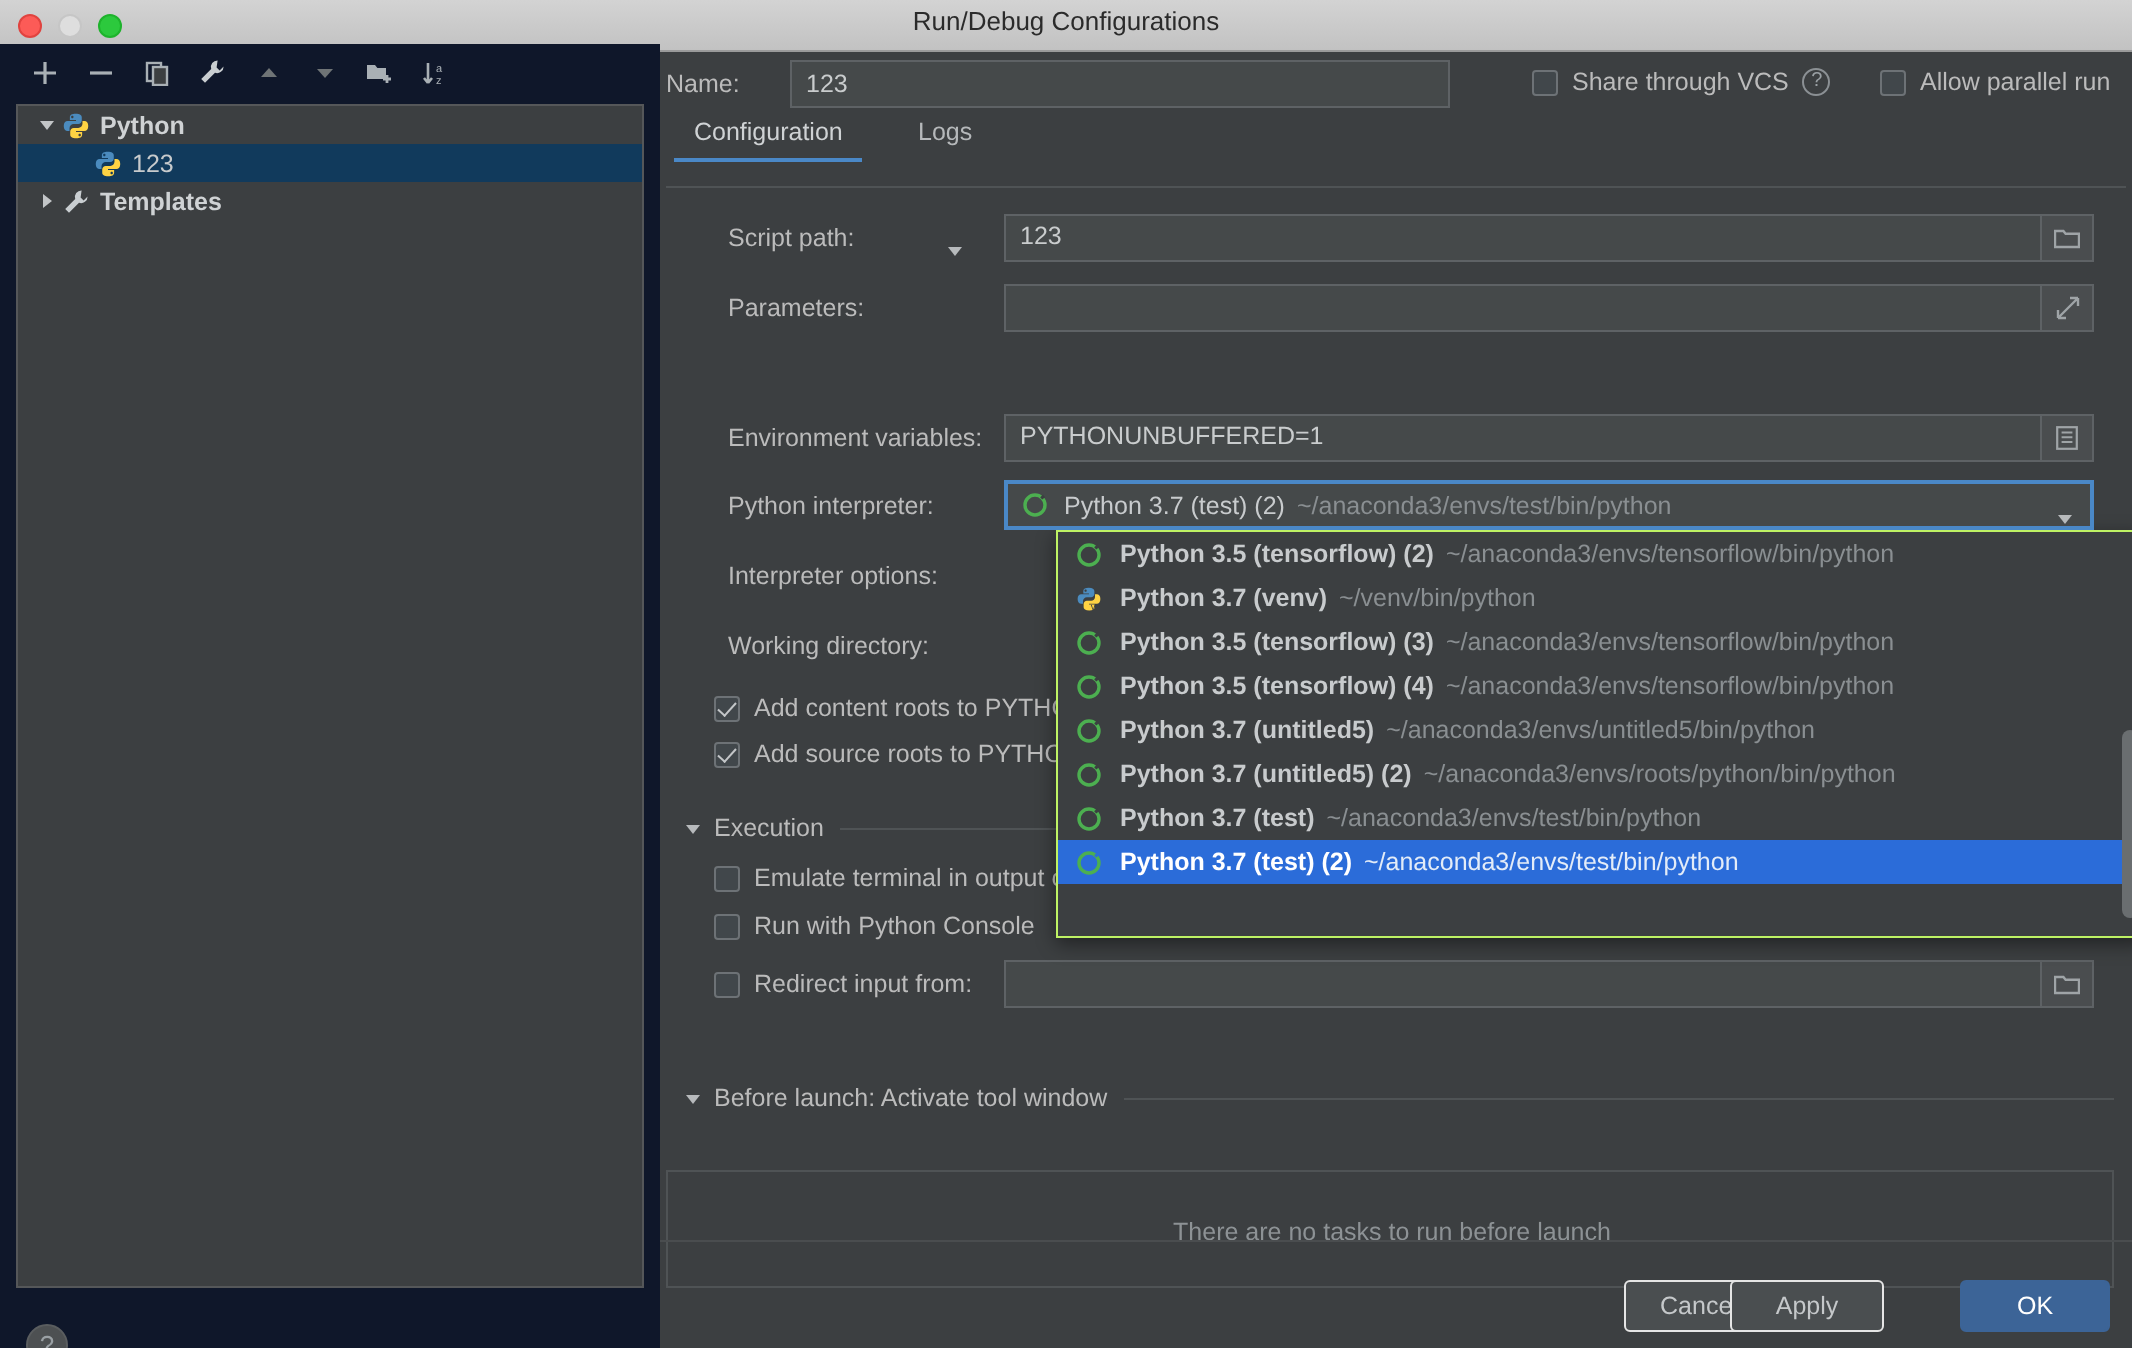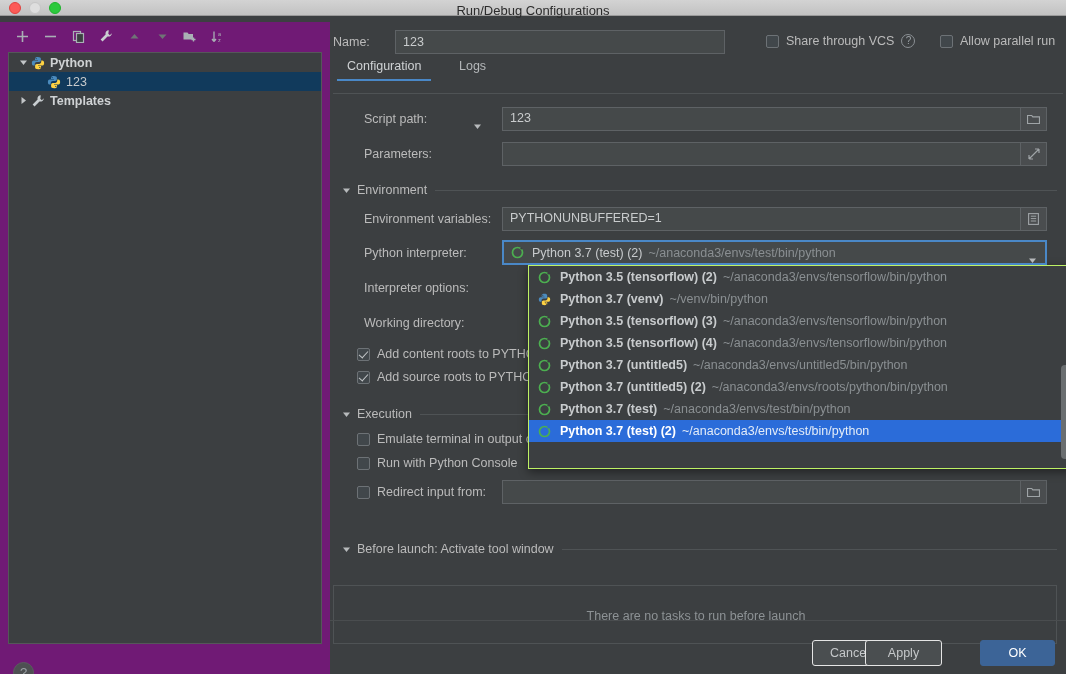--- a/index.html
+++ b/index.html
@@ -11,40 +11,40 @@
     -webkit-font-smoothing: antialiased;
   }
   #app {
     position: relative;
     width: 1066px; height: 674px;
     background: #3c3f41;
   }
 
   
   .titlebar {
-    position: absolute; left: 0; top: 0; width: 1066px; height: 16px;
+    position: absolute; left: 0; top: 0; width: 1066px; height: 26px;
     background: linear-gradient(#d3d3d3, #c2c2c2);
     border-bottom: 1px solid #9a9a9a;
     display: flex; align-items: center;
   }
   .traffic { display: flex; gap: 8px; padding-left: 9px; }
   .tl { width: 12px; height: 12px; border-radius: 50%; display:block; }
   .tl.close { background: #fc5b57; border: 1px solid #e0433f; }
   .tl.min   { background: #dedede; border: 1px solid #c6c6c6; }
   .tl.max   { background: #2cc93d; border: 1px solid #1eb32c; }
   .title-text {
     position: absolute; left: 0; top: 0; width: 1066px; height: 22px;
     line-height: 22px; text-align: center;
     font-size: 13px; color: #2b2b2b;
   }
 
   
   .left-panel {
     position: absolute; left: 0; top: 22px; width: 330px; height: 652px;
-    background: #701a75;
+    background: #0f172a;
   }
   .lp-toolbar {
     position: absolute; left: 0; top: 0; width: 330px; height: 28px;
     display: flex; align-items: center; gap: 0px; padding-left: 8px;
   }
   .tbtn {
     width: 28px; height: 24px; display:flex; align-items:center; justify-content:center;
     color: #a9b0b5;
   }
   .tbtn svg { display:block; }
@@ -345,29 +345,20 @@
     </div>
 
     <span class="field-label" style="left:8px; top:125px;">Parameters:</span>
     <div class="tf empty" style="left:172px; top:120px; width:519px;"></div>
     <div class="field-btn" style="left:691px; top:120px;">
       <svg width="12" height="12" viewBox="0 0 12 12">
         <path d="M1 11L11 1M11 1H7M11 1v4M1 11h4M1 11V7" stroke="#9fa4a7" stroke-width="1.2" fill="none"></path>
       </svg>
     </div>
 
-    <div class="sect-header" style="left:12px; top:161px; width:715px;">
-      <span class="sect-tri">
-        <svg width="9" height="9" viewBox="0 0 9 9">
-            <path d="M1 2.5h7L4.5 7z" fill="#b7babc"></path>
-          </svg>
-      </span>
-      <span class="sect-title">Environment</span>
-      <span class="sect-line"></span>
-    </div>
 
     <span class="field-label" style="left:8px; top:190px;">Environment variables:</span>
     <div class="tf" style="left:172px; top:185px; width:519px;">PYTHONUNBUFFERED=1</div>
     <div class="field-btn" style="left:691px; top:185px;">
       <svg width="11" height="12" viewBox="0 0 11 12">
         <rect x="0.6" y="0.6" width="9.8" height="10.8" fill="none" stroke="#9fa4a7" stroke-width="1.1"></rect>
         <path d="M2.8 3.2h5.4M2.8 5.6h5.4M2.8 8h5.4" stroke="#9fa4a7" stroke-width="1"></path>
       </svg>
     </div>
 

